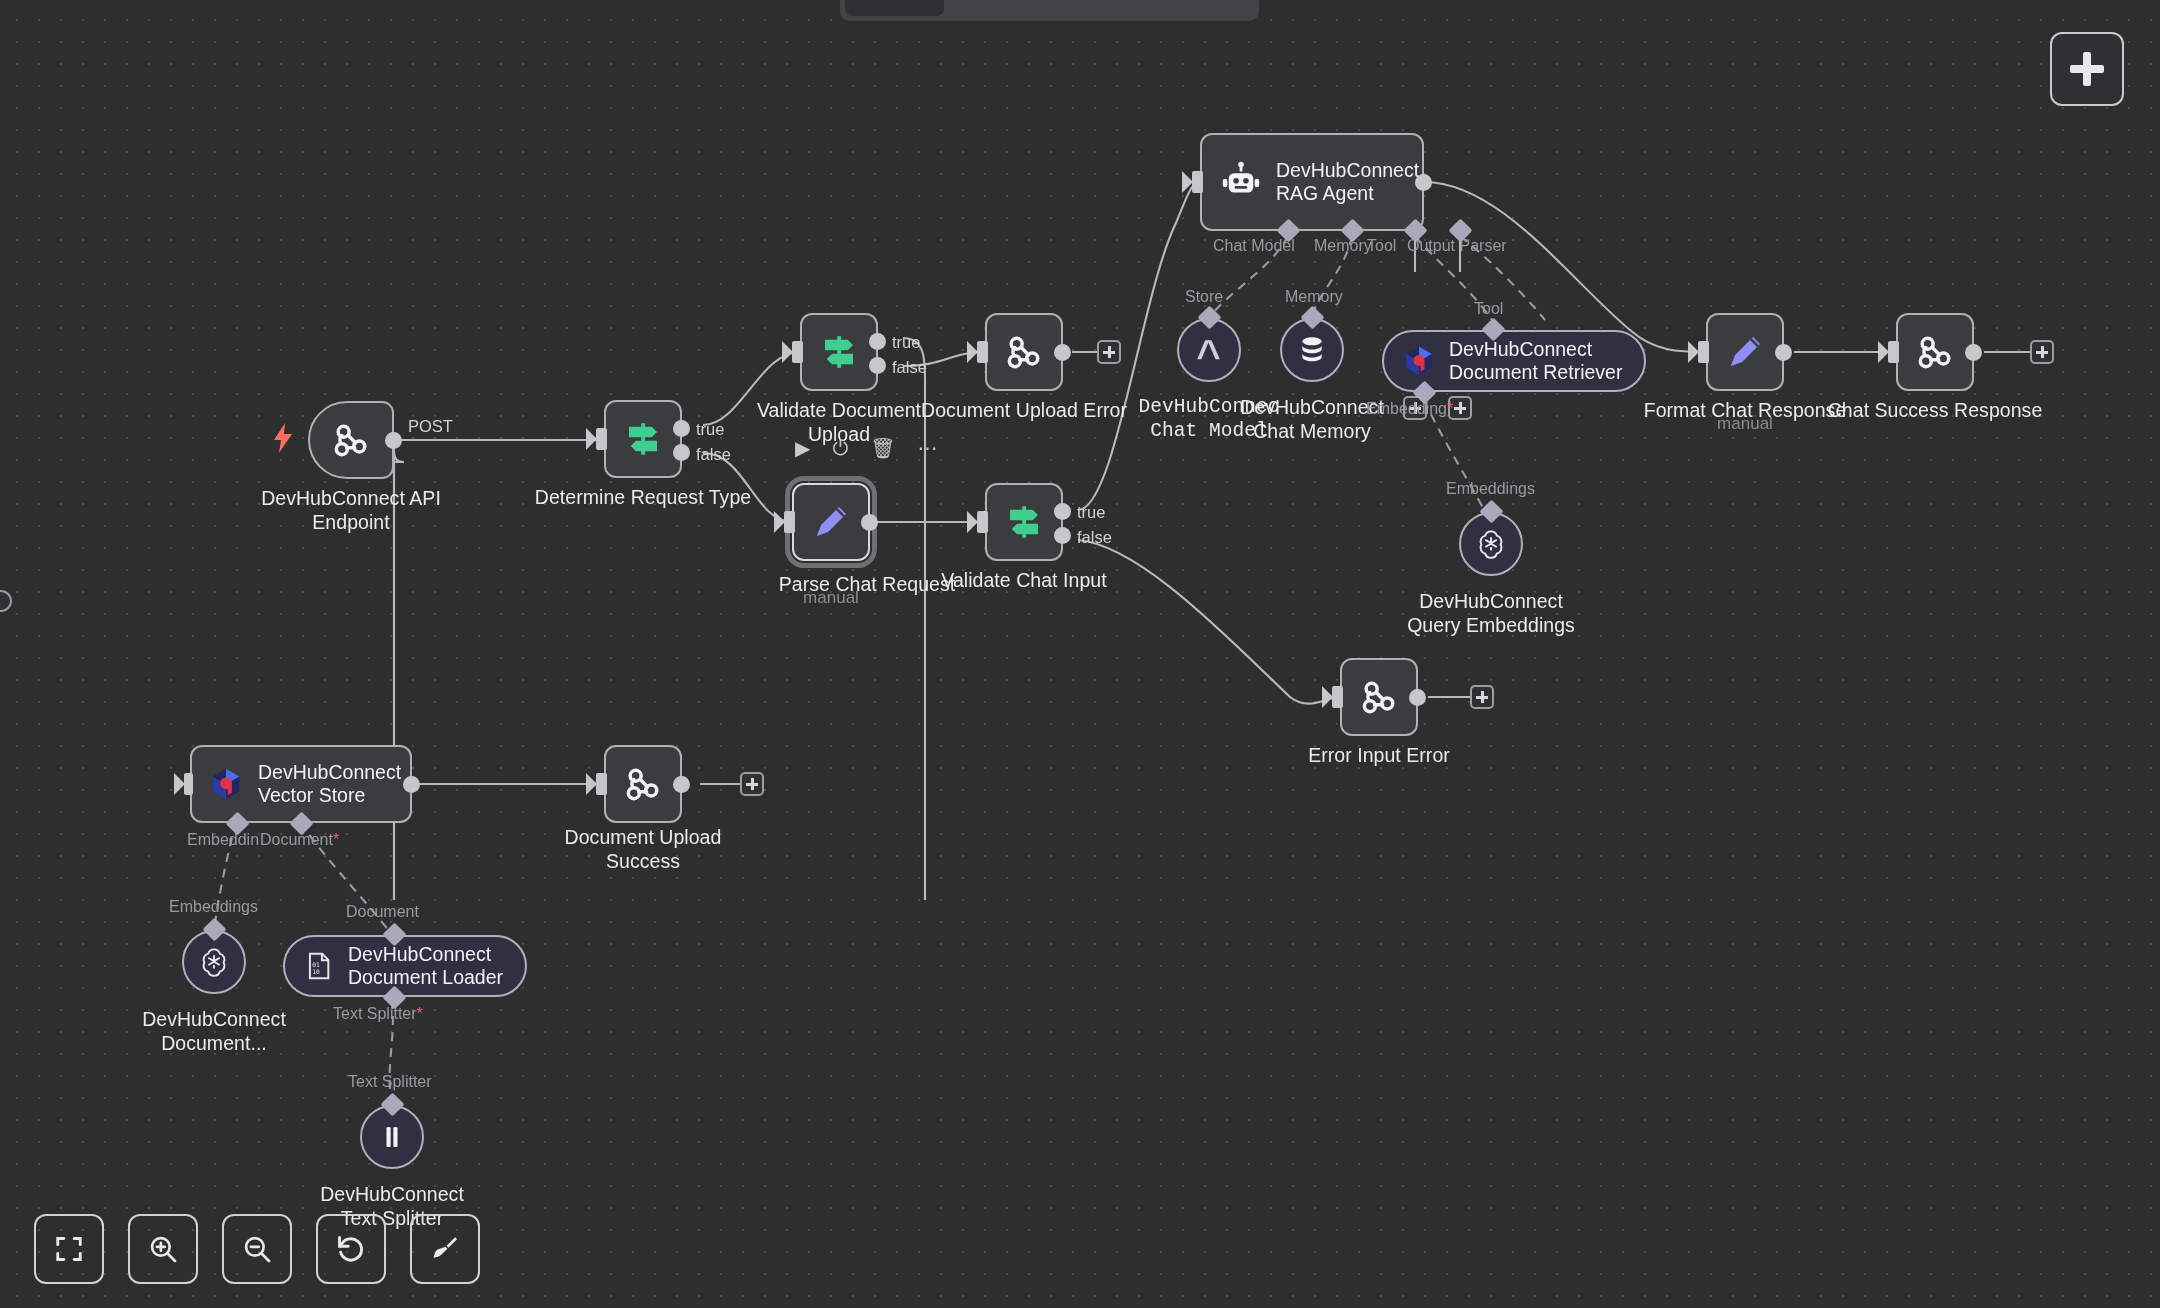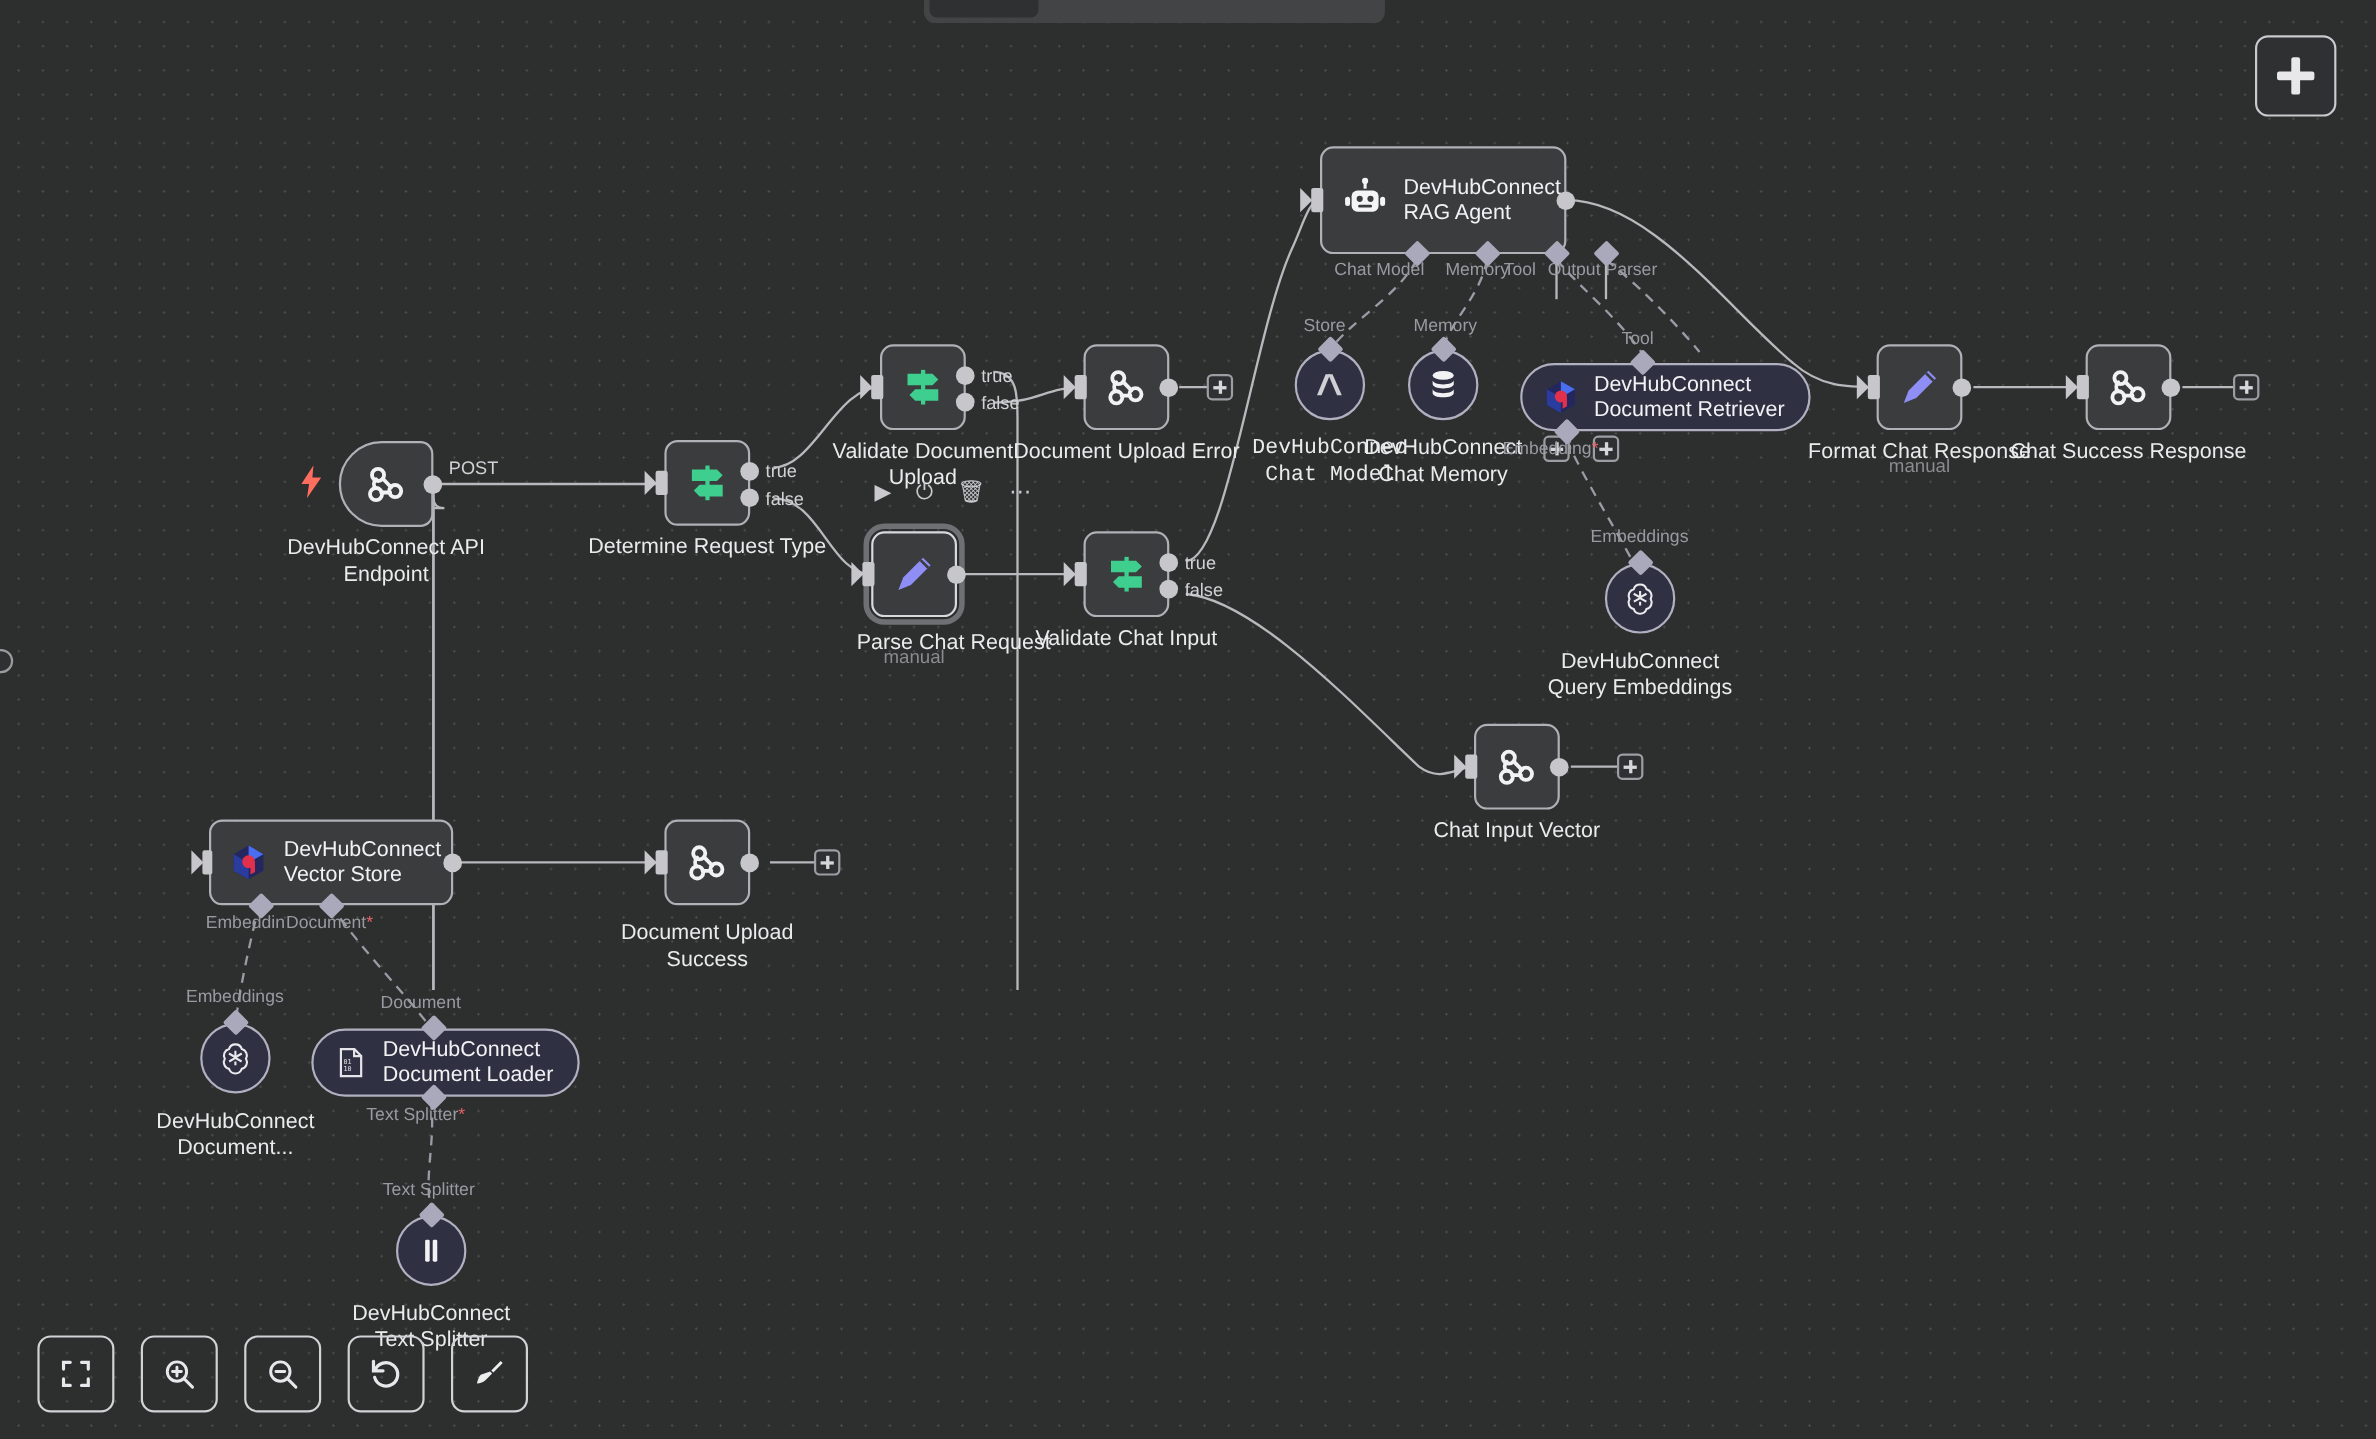--- a/index.html
+++ b/index.html
@@ -493,21 +493,21 @@
         <svg class="ic" width="44" height="44" viewBox="0 0 24 24" fill="none" stroke="#f2f2f4" stroke-width="1.9" stroke-linecap="round">
           <circle cx="8" cy="7.5" r="3"></circle>
             <circle cx="16.5" cy="15.5" r="3"></circle>
             <circle cx="7" cy="17" r="3"></circle>
           <path d="M10.4 9.4 L14.5 13.6 M9.6 16.2 L14 16.2 M6.6 13.9 C5.6 12.6 5.8 10.8 7 9.6"></path>
         </svg>
       </div>
       <div class="port-out"></div>
     </div>
     <div class="plus-stub" style="left:130px; top:27px;"></div>
-    <div class="node-label" style="top:78px;">Chat Input Vector</div>
+    <div class="node-label" style="top:78px;">Error Input Error</div>
   </div>
 
   <div class="node" style="left:190px; top:745px;">
     <div class="node-box" style="width:222px;height:78px; padding:0 20px 0 16px; justify-content:flex-start; gap:14px;">
       <div class="port-in" style="left:-8px; width:9px;"></div>
       <div>
         <svg class="ic" width="36" height="36" viewBox="0 0 24 24">
           <path d="M12 1.8 L21 7 v10 L12 22.2 L3 17 V7 Z" fill="#24265e"></path>
           <path d="M12 1.8 L21 7 L12 12.2 Z" fill="#4a6ef0"></path>
           <path d="M3 7 L12 12.2 L12 22.2 L3 17 Z" fill="#2a3c9e"></path>
@@ -532,21 +532,21 @@
         <svg class="ic" width="44" height="44" viewBox="0 0 24 24" fill="none" stroke="#f2f2f4" stroke-width="1.9" stroke-linecap="round">
           <circle cx="8" cy="7.5" r="3"></circle>
             <circle cx="16.5" cy="15.5" r="3"></circle>
             <circle cx="7" cy="17" r="3"></circle>
           <path d="M10.4 9.4 L14.5 13.6 M9.6 16.2 L14 16.2 M6.6 13.9 C5.6 12.6 5.8 10.8 7 9.6"></path>
         </svg>
       </div>
       <div class="port-out"></div>
     </div>
     <div class="plus-stub" style="left:136px; top:27px;"></div>
-    <div class="node-label" style="top:84px;">Document Upload
+    <div class="node-label" style="top:73px;">Document Upload
 Success</div>
   </div>
 
   <div class="node circle-node" style="left:182px; top:930px;">
     <div class="diamond" style="left:24px; top:-9px;"></div>
     <span class="conn-label" style="left:-13px; top:-32px;">Embeddings</span>
     <div class="node-box">
       <div>
         <svg class="ic" width="34" height="34" viewBox="0 0 24 24" fill="none" stroke="#e9e9ee" stroke-width="1.35">
           <path d="M12 3.1 a4.3 4.3 0 0 1 4.1 3 a4.3 4.3 0 0 1 2.7 6.3 a4.3 4.3 0 0 1 -2.7 6.4 a4.3 4.3 0 0 1 -8.2 0 a4.3 4.3 0 0 1 -2.7 -6.4 a4.3 4.3 0 0 1 2.7 -6.3 a4.3 4.3 0 0 1 4.1 -3 Z"></path>

